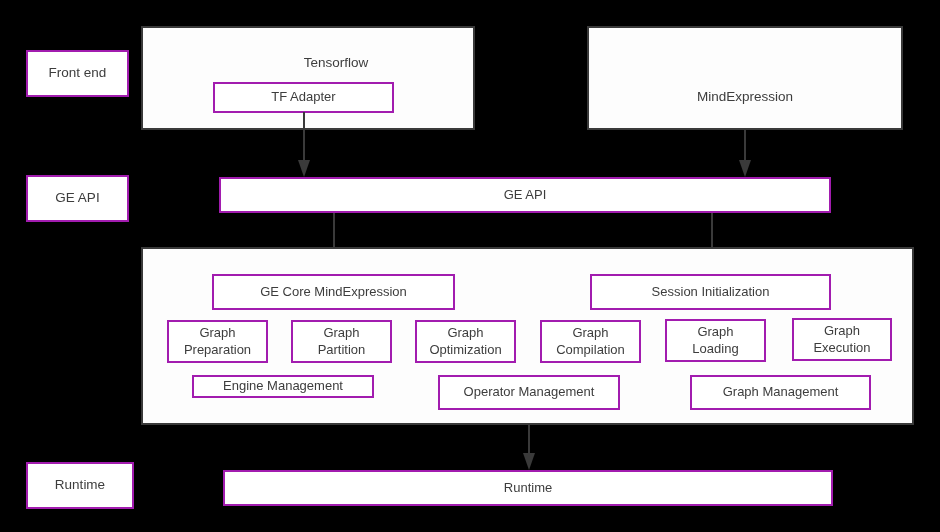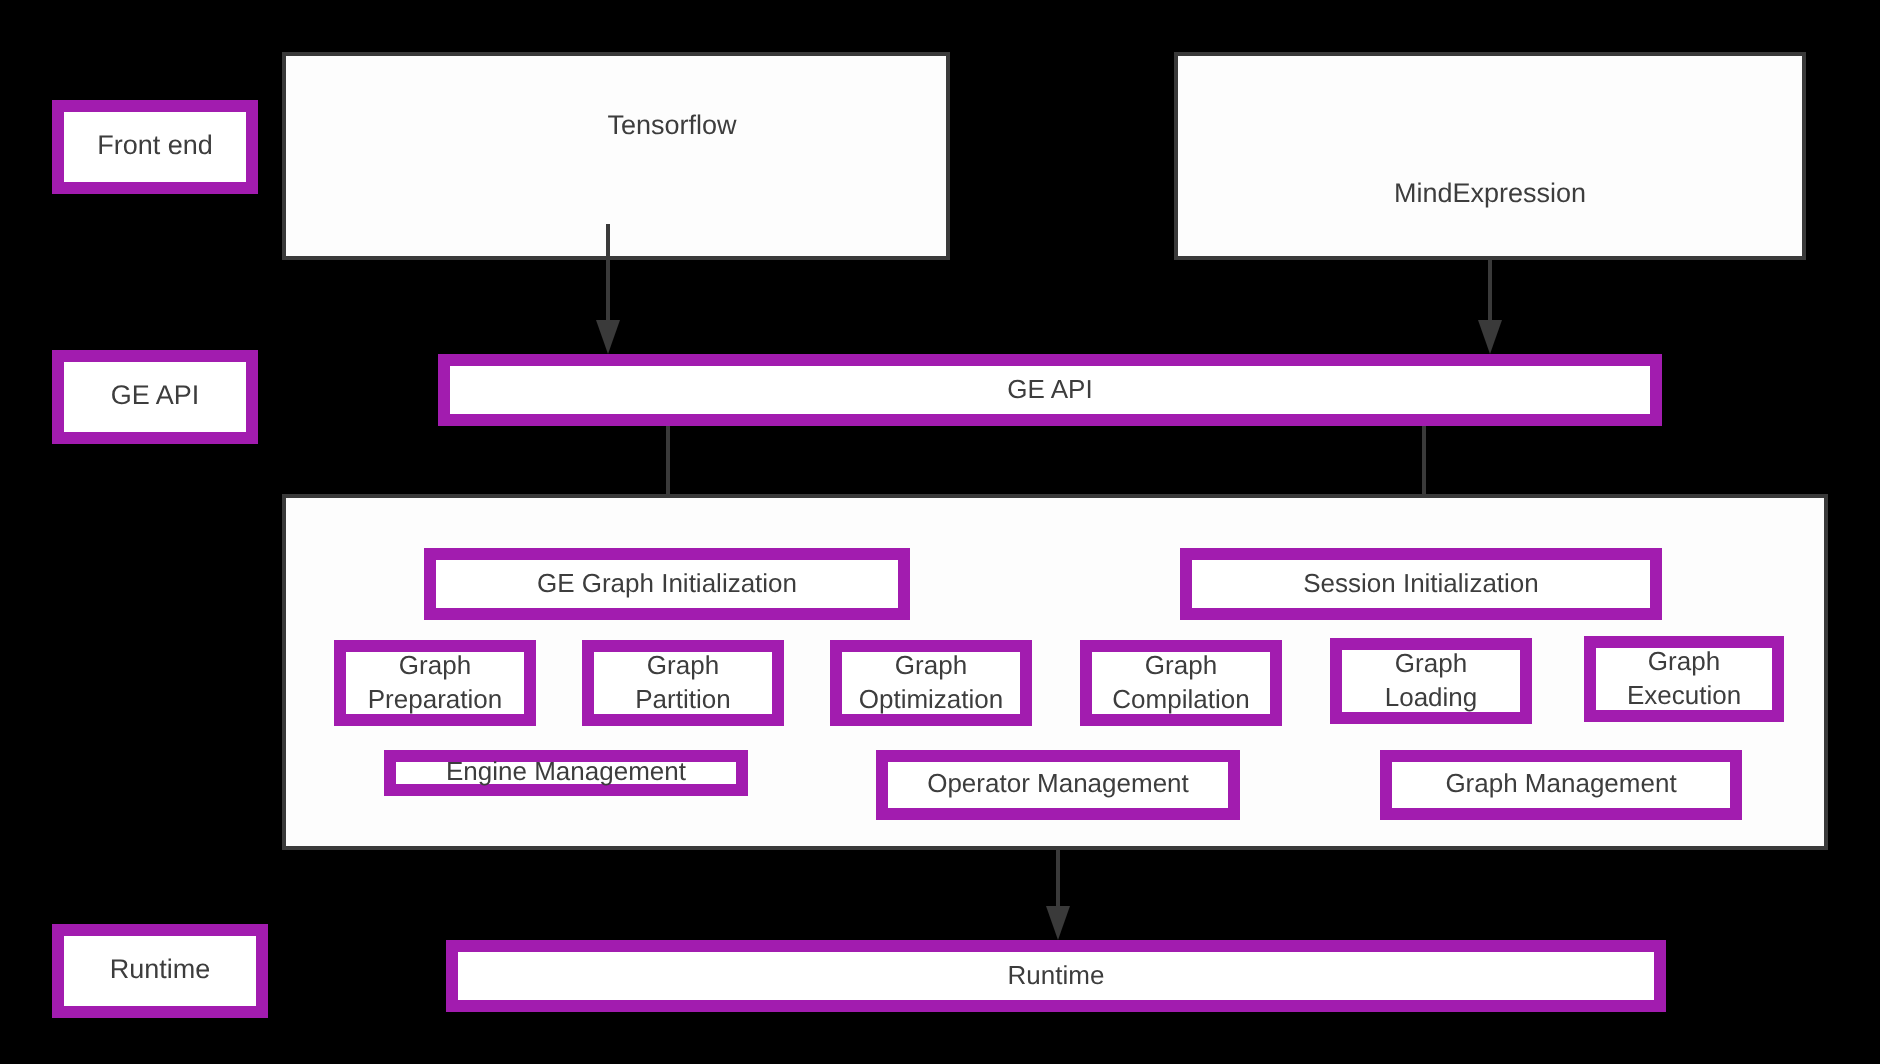--- a/index.html
+++ b/index.html
@@ -12,21 +12,21 @@
     position: relative;
     width: 940px;
     height: 532px;
     background: #000000;
     font-family: "Liberation Sans", "DejaVu Sans", sans-serif;
     overflow: hidden;
   }
   .box {
     position: absolute;
     background: #ffffff;
-    border: 6px solid #a21caf;
+    border: 2px solid #a21caf;
     box-sizing: border-box;
     color: #3d3d3d;
     display: flex;
     align-items: center;
     justify-content: center;
     text-align: center;
     line-height: 1.25;
     white-space: pre-line;
     font-size: 13px;
   }
@@ -59,20 +59,21 @@
   <div class="box layer-label" style="left:26px; top:50px; width:103px; height:47px;">Front end</div>
 
   <div class="box layer-label" style="left:26px; top:175px; width:103px; height:47px;">GE API</div>
 
 
   <div class="box layer-label" style="left:26px; top:462px; width:108px; height:47px;">Runtime</div>
 
   <div class="group-box" style="left:141px; top:26px; width:334px; height:104px;"></div>
   <div class="group-title" style="left:141px; top:55px; width:390px;">Tensorflow</div>
 
+  <div class="box" style="left:213px; top:82px; width:181px; height:31px;">TF Adapter</div>
 
   <div class="group-box" style="left:587px; top:26px; width:316px; height:104px;"></div>
   <div class="group-title" style="left:587px; top:89px; width:316px;">MindExpression</div>
 
   <div class="arrow" style="left:296px; top:112px;">
     <svg width="16" height="66" viewBox="0 0 16 66">
       <line x1="8" y1="0" x2="8" y2="55" stroke="#3a3a3a" stroke-width="2"></line>
       <polygon points="8,65 2,48 14,48" fill="#3a3a3a"></polygon>
     </svg>
   </div>
@@ -95,21 +96,21 @@
 
   <div class="arrow" style="left:704px; top:213px;">
     <svg width="16" height="62" viewBox="0 0 16 62">
       <line x1="8" y1="0" x2="8" y2="51" stroke="#3a3a3a" stroke-width="2"></line>
       <polygon points="8,61 2,44 14,44" fill="#3a3a3a"></polygon>
     </svg>
   </div>
 
   <div class="group-box" style="left:141px; top:247px; width:773px; height:178px;"></div>
 
-  <div class="box" style="left:212px; top:274px; width:243px; height:36px;">GE Graph Initialization</div>
+  <div class="box" style="left:212px; top:274px; width:243px; height:36px;">GE Core MindExpression</div>
 
   <div class="box" style="left:590px; top:274px; width:241px; height:36px;">Session Initialization</div>
 
   <div class="box" style="left:167px; top:320px; width:101px; height:43px;">Graph
 Preparation</div>
 
   <div class="box" style="left:291px; top:320px; width:101px; height:43px;">Graph
 Partition</div>
 
   <div class="box" style="left:415px; top:320px; width:101px; height:43px;">Graph

